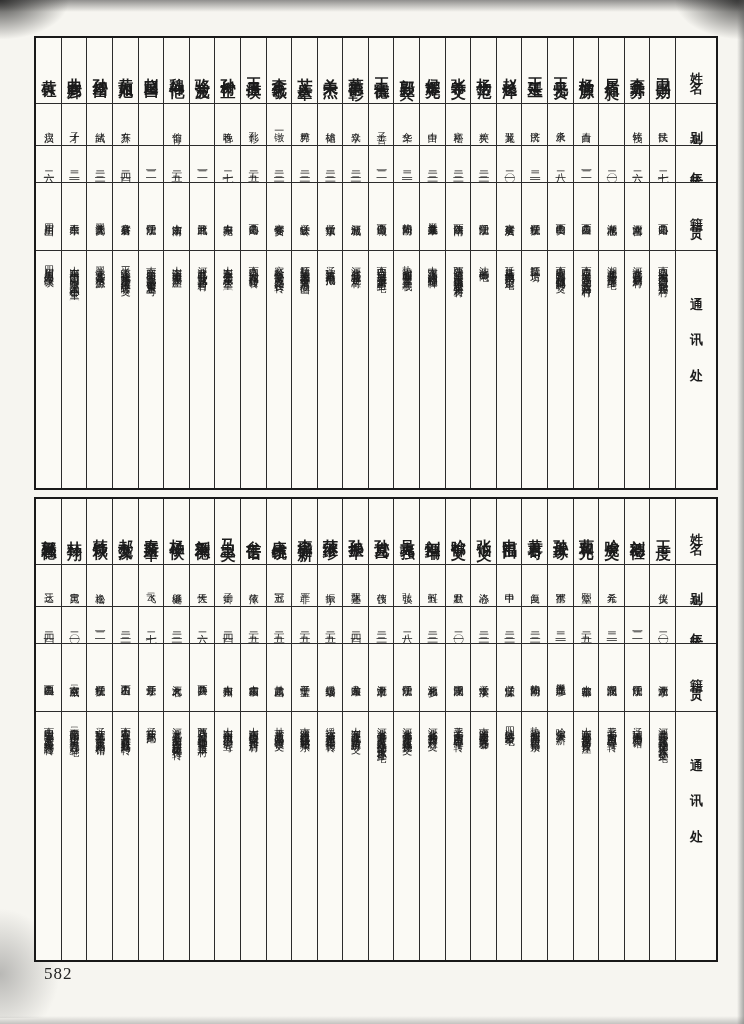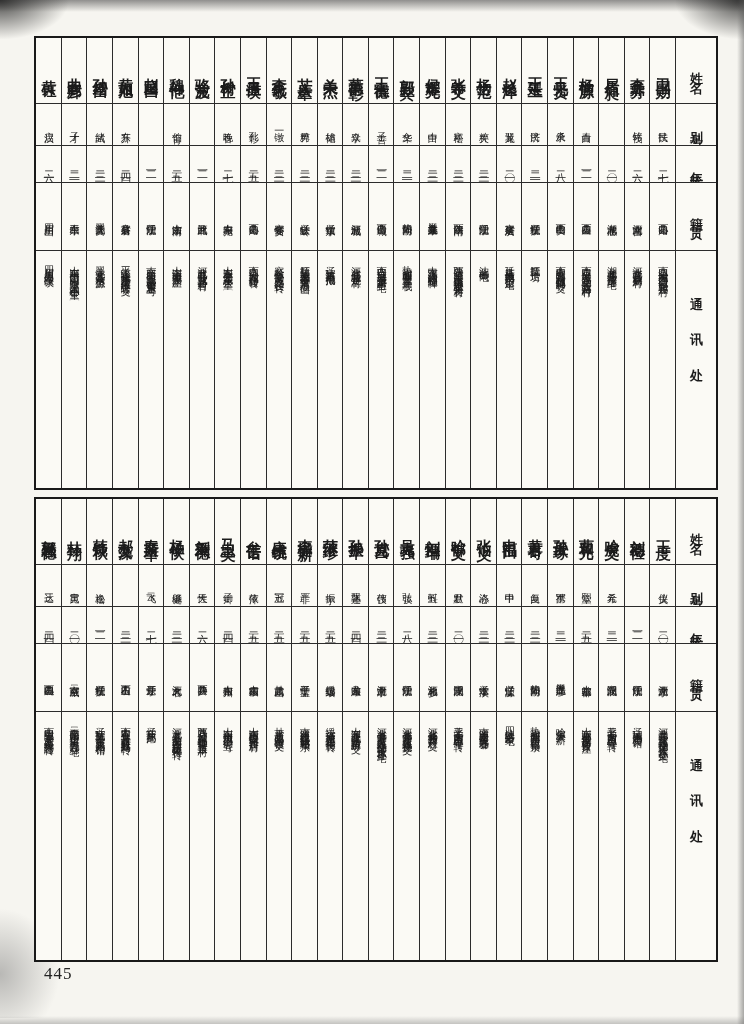--- a/index.html
+++ b/index.html
@@ -957,13 +957,13 @@
       </div>
       <div class="cell c-native">
         <span class="vt c-native-t">山西隰县</span>
       </div>
       <div class="cell c-addr">
         <span class="vt c-addr-t">山西省隰县大麦郊镇大兴隆转</span>
       </div>
     </div>
   </div>
 
-<div class="page-num">445</div>
+<div class="page-num">582</div>
 
 </body></html>

